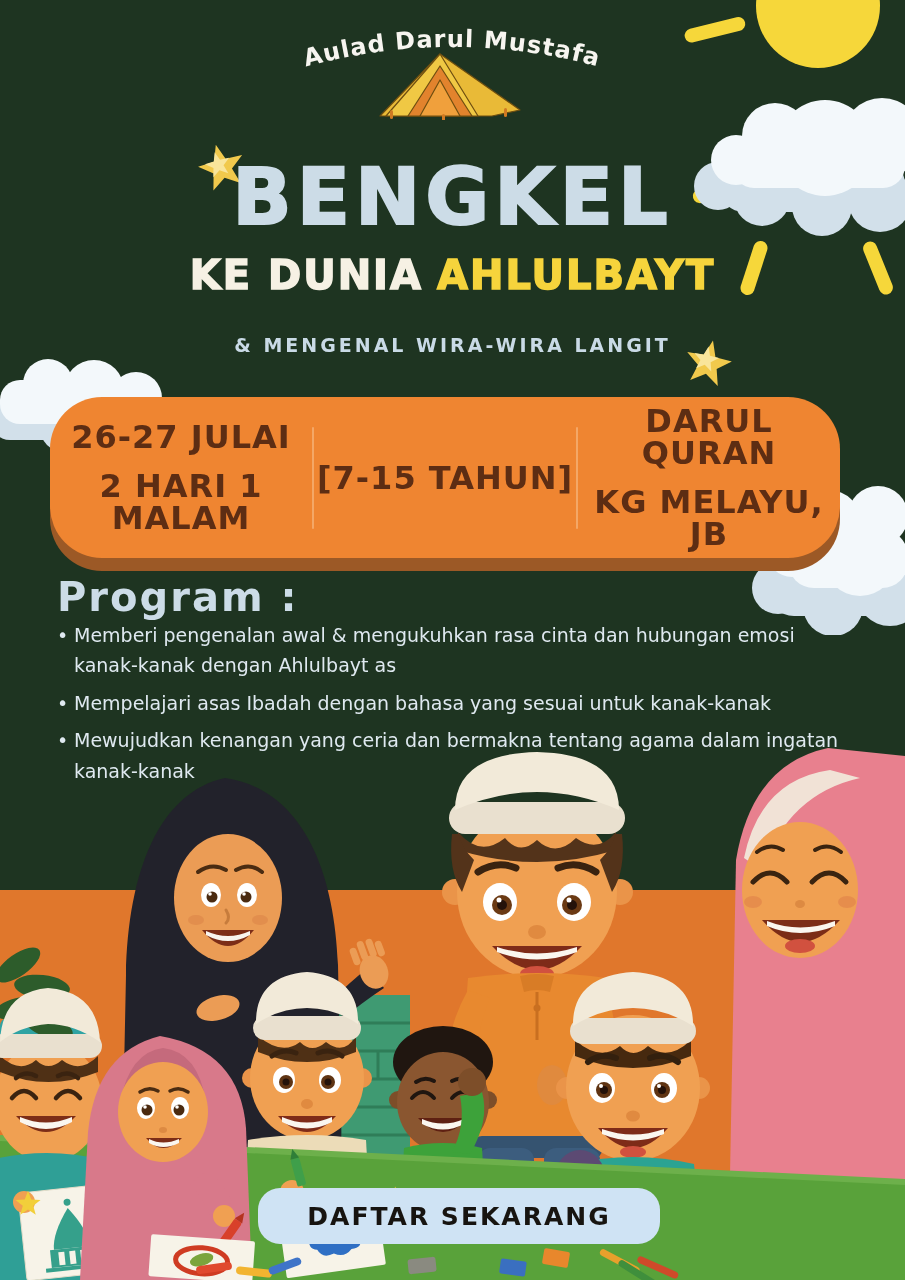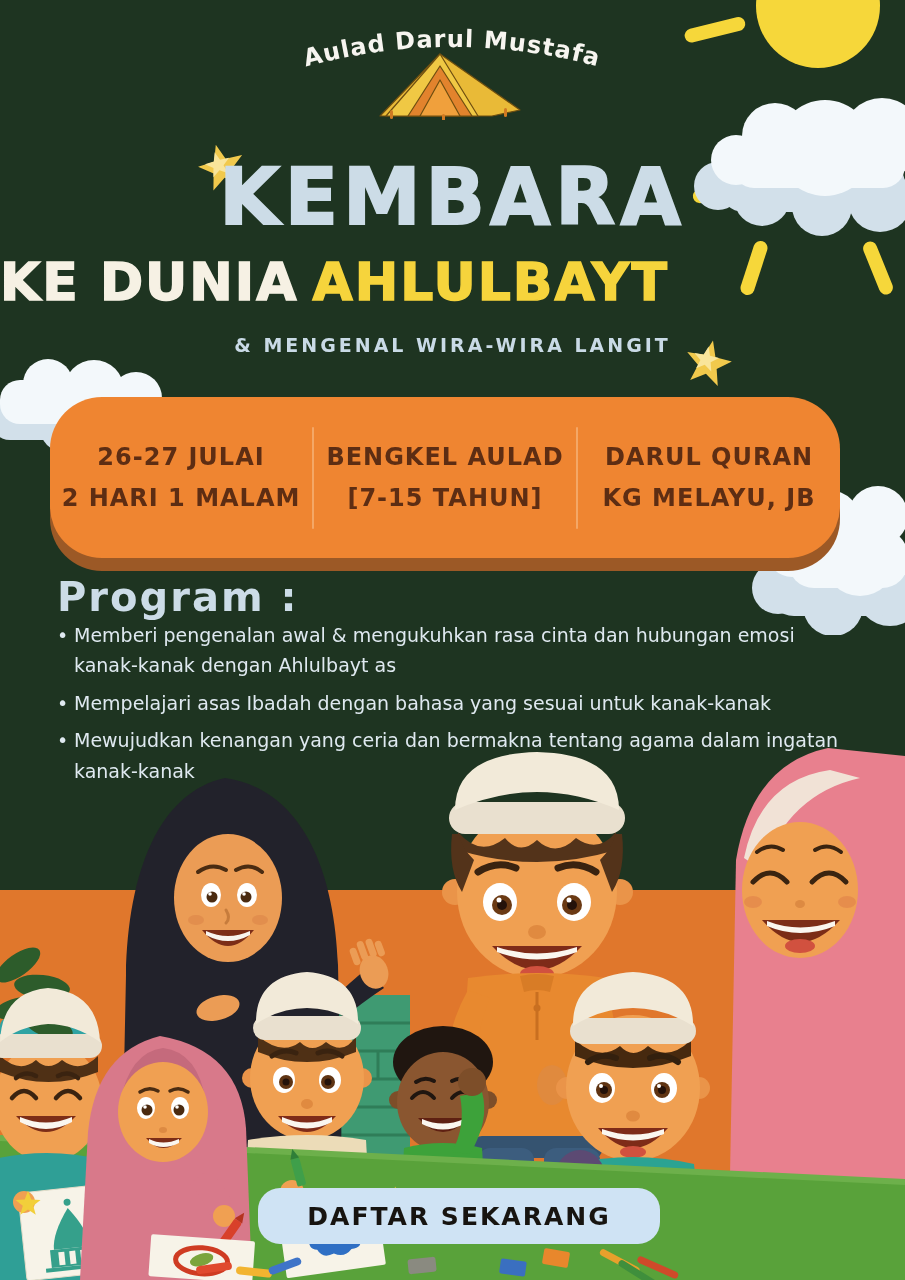--- a/index.html
+++ b/index.html
@@ -3,29 +3,29 @@
 <meta charset="utf-8">
 <style>
   html,body{margin:0;padding:0;background:#0d1a10;}
   .poster{position:relative;width:905px;height:1280px;background:#1e3421;overflow:hidden;
           font-family:"DejaVu Sans","Liberation Sans",sans-serif;}
   .abs{position:absolute;}
   .brand-arc{left:252px;top:6px;}
   .tent{left:372px;top:50px;}
   .title1{left:0;right:0;top:152px;text-align:center;font-weight:bold;font-size:78px;
           color:#ccdce7;letter-spacing:5px;-webkit-text-stroke:2px #ccdce7;}
-  .title2{left:0;right:0;top:252px;text-align:left;font-weight:bold;font-size:52px;letter-spacing:2px;}
+  .title2{left:0;right:0;top:252px;text-align:center;font-weight:bold;font-size:40px;letter-spacing:2px;}
   .title2 .cream{color:#f6f1e4;-webkit-text-stroke:1.5px #f6f1e4;margin-right:14px;}
   .title2 .yellow{color:#f6d43c;-webkit-text-stroke:1.5px #f6d43c;}
   .tagline{left:0;right:0;top:334px;text-align:center;font-weight:bold;font-size:19px;
            color:#c9dae6;letter-spacing:3px;}
   .info-box{left:50px;top:397px;width:790px;height:161px;background:#ef8531;border-radius:52px;
             box-shadow:0 13px 0 0 #9c5926;display:flex;align-items:center;}
   .info-col{flex:1;display:flex;flex-direction:column;gap:17px;align-items:center;justify-content:center;
-            color:#5d2d13;font-weight:bold;font-size:24px;letter-spacing:1px;text-align:center;line-height:1;}
+            color:#5d2d13;font-weight:bold;font-size:32px;letter-spacing:1px;text-align:center;line-height:1;}
   .info-divider{width:2px;height:102px;background:#f4a766;border-radius:2px;flex:0 0 auto;}
   .program-heading{left:57px;top:574px;font-size:40px;font-weight:bold;color:#ccdce7;letter-spacing:2px;}
   .program-list{left:57px;top:620px;width:790px;margin:0;padding:0;list-style:none;color:#dfe9f0;
                 font-size:19px;font-weight:normal;line-height:1.6;}
   .program-list li{position:relative;padding-left:17px;margin-bottom:7px;}
   .program-list li::before{content:"\2022";position:absolute;left:0;top:0;}
   .cta{left:258px;top:1188px;width:402px;height:56px;border-radius:22px;background:#cfe3f4;border:none;
        display:flex;align-items:center;justify-content:center;font-family:inherit;
        font-size:25px;font-weight:bold;letter-spacing:2px;color:#171410;cursor:pointer;}
   svg{display:block;}
@@ -122,34 +122,33 @@
       <path d="M68,16 L36,66 L100,66 Z" fill="#e2832d"></path>
       <path d="M68,30 L48,66 L88,66 Z" fill="#f0a03c"></path>
     </g>
     <g fill="#d07a22">
       <rect x="18" y="60" width="3" height="9" rx="1.5"></rect>
       <rect x="70" y="64" width="3" height="8" rx="1.5"></rect>
       <rect x="132" y="58" width="3" height="9" rx="1.5"></rect>
     </g>
   </svg>
 
-  <div class="abs title1">KEMBARA</div>
+  <div class="abs title1">BENGKEL</div>
   <div class="abs title2">
     <span class="cream">KE DUNIA</span><span class="yellow">AHLULBAYT</span>
   </div>
   <div class="abs tagline">&amp; MENGENAL WIRA-WIRA LANGIT</div>
 
   <div class="abs info-box">
     <div class="info-col">
       <div>26-27 JULAI</div>
       <div>2 HARI 1 MALAM</div>
     </div>
     <div class="info-divider"></div>
     <div class="info-col">
-      <div>BENGKEL AULAD</div>
       <div>[7-15 TAHUN]</div>
     </div>
     <div class="info-divider"></div>
     <div class="info-col">
       <div>DARUL QURAN</div>
       <div>KG MELAYU, JB</div>
     </div>
   </div>
 
   <div class="abs program-heading">Program :</div>

